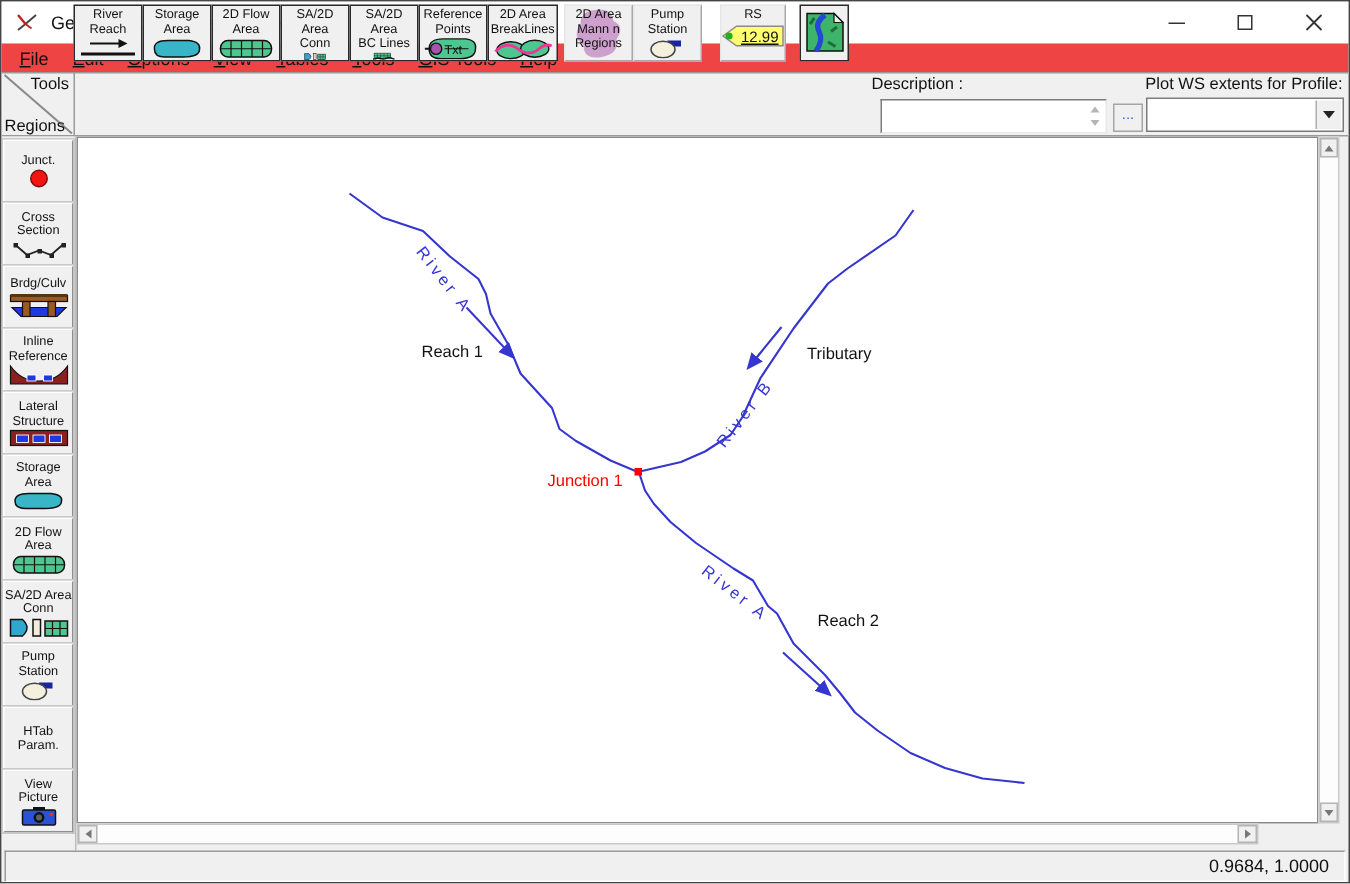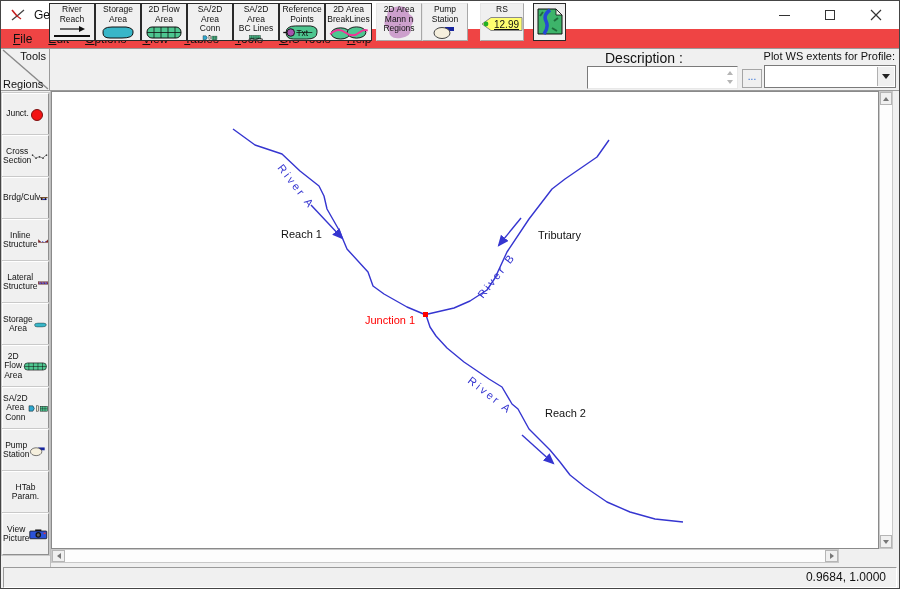--- a/index.html
+++ b/index.html
@@ -28,39 +28,39 @@
   .corner-tools { position:absolute; top:2px; right:3px; font-size:11px; color:#111; }
   .corner-editors { position:absolute; bottom:1px; left:2px; font-size:11px; color:#111; }
   .tb-btn { position:absolute; top:2px; height:38px; background:#f0f0f0; border:1px solid #2a2a2a;
             display:flex; flex-direction:column; align-items:center; justify-content:flex-start; padding-top:1px; }
   .tb-btn.flat { border:1px solid #e6e6e6; border-right-color:#a8a8a8; border-bottom-color:#a8a8a8; }
   .tb-label { font-size:8.5px; line-height:9.5px; text-align:center; color:#111; white-space:pre-line; }
   .tb-icon { margin-top:1px; }
   .mann-blob { position:absolute; left:4px; top:2px; z-index:0; }
   .mann-label { position:relative; z-index:1; }
   
-  .desc-label { position:absolute; left:604px; top:49px; font-size:14px; color:#111; }
+  .desc-label { position:absolute; left:580px; top:49px; font-size:11px; color:#111; }
   .desc-input { position:absolute; left:586px; top:65px; width:151px; height:23px; background:#fff;
                 border:1px solid; border-color:#7a7a7a #e8e8e8 #e8e8e8 #7a7a7a; font-size:11px; padding:2px 14px 2px 3px; }
   .desc-spinner { position:absolute; left:723px; top:67px; width:12px; height:19px; display:flex; flex-direction:column; align-items:center; justify-content:space-between; padding:3px 0; }
   .tri-up { width:0; height:0; border-left:3px solid transparent; border-right:3px solid transparent; border-bottom:4px solid #b5b5b5; }
   .tri-down { width:0; height:0; border-left:3px solid transparent; border-right:3px solid transparent; border-top:4px solid #b5b5b5; }
   .ellipsis-btn { position:absolute; left:741px; top:68px; width:20px; height:19px; background:#f0f0f0;
                   border:1px solid #a5a5a5; font-size:10px; color:#2a6ad4; text-align:center; line-height:14px; }
   .profile-label { position:absolute; right:4px; top:49px; font-size:11px; color:#111; }
   .profile-combo { position:absolute; left:763px; top:64px; width:132px; height:23px; background:#fff; border:1px solid #7a7a7a; }
   .combo-value { position:absolute; left:3px; top:4px; font-size:11px; }
   .combo-btn { position:absolute; right:1px; top:1px; bottom:1px; width:17px; background:#f0f0f0; border-left:1px solid #b0b0b0;
                display:flex; align-items:center; justify-content:center; }
   .tri-dn-black { width:0; height:0; border-left:4px solid transparent; border-right:4px solid transparent; border-top:5px solid #222; }
   
   .sidebar { position:absolute; left:0; top:90px; width:50px; bottom:0; background:#f0f0f0; border-right:1px solid #bdbdbd; }
   .side-btn { position:absolute; left:1px; width:47px; height:42px; background:#f0f0f0;
               border:1px solid; border-color:#ffffff #8f8f8f #8f8f8f #ffffff; outline:1px solid #c9c9c9;
-              display:flex; align-items:center; justify-content:center; }
+              display:flex; flex-direction:column; align-items:center; justify-content:center; }
   .side-label { font-size:8.5px; line-height:9.5px; text-align:center; color:#111; white-space:pre-line; }
   .side-icon { margin-top:1px; }
   
   .canvas { position:absolute; left:50px; top:90px; width:828px; height:458px; background:#ffffff; border:1px solid #8a8a8a; }
   
   .vscroll { position:absolute; left:878px; top:90px; width:14px; height:458px; background:#fdfdfd; border:1px solid #c8c8c8; }
   .hscroll { position:absolute; left:50px; top:548px; width:788px; height:14px; background:#fdfdfd; border:1px solid #c8c8c8; }
   .sb-btn { position:absolute; background:#f0f0f0; border:1px solid #b5b5b5; display:flex; align-items:center; justify-content:center; }
   .vscroll .sb-btn { left:0; width:12px; height:13px; }
   .vscroll .sb-up { top:0; } .vscroll .sb-down { bottom:0; }
@@ -275,21 +275,21 @@
         <path d="M2,10 L8,16 L32,16 L38,10 Z" fill="#2038e0" stroke="#111" stroke-width="0.8"></path>
         <rect x="1" y="2" width="38" height="4" fill="#9a5a20" stroke="#111" stroke-width="0.8"></rect>
         <rect x="1" y="1" width="38" height="2" fill="#5a3410"></rect>
         <rect x="9" y="6" width="5" height="10" fill="#9a5a20" stroke="#111" stroke-width="0.8"></rect>
         <rect x="26" y="6" width="5" height="10" fill="#9a5a20" stroke="#111" stroke-width="0.8"></rect>
       </svg>
     </div>
 
     <div class="side-btn" style="top:128px;">
       <span class="side-label">Inline
-Structure</span>
+Reference</span>
       <svg class="side-icon" width="40" height="14" viewBox="0 0 40 14">
         <path d="M1,1 Q8,11 20,11 Q32,11 39,1 L39,13 L1,13 Z" fill="#8b2020" stroke="#111" stroke-width="0.8"></path>
         <rect x="12" y="7" width="6" height="4" fill="#2038e0" stroke="#fff" stroke-width="0.6"></rect>
         <rect x="23" y="7" width="6" height="4" fill="#2038e0" stroke="#fff" stroke-width="0.6"></rect>
       </svg>
     </div>
 
     <div class="side-btn" style="top:170px;">
       <span class="side-label">Lateral
 Structure</span>

